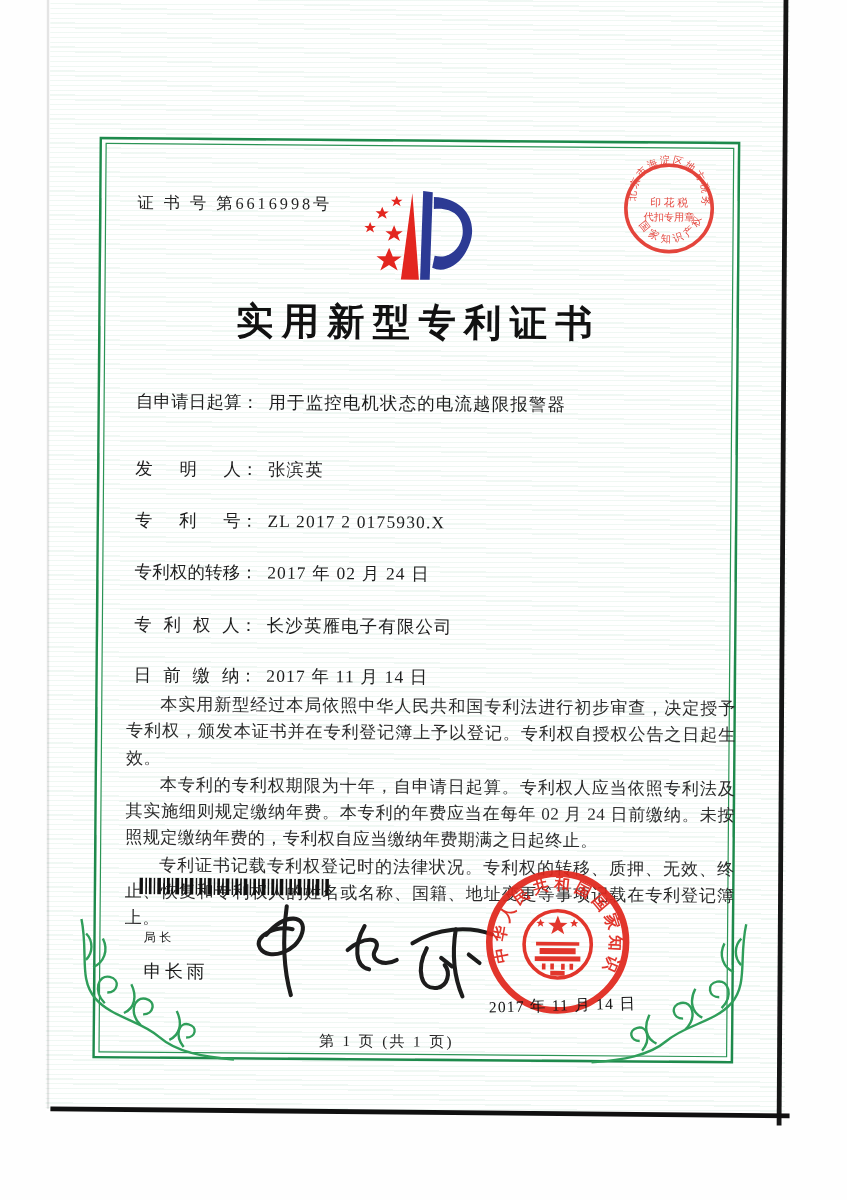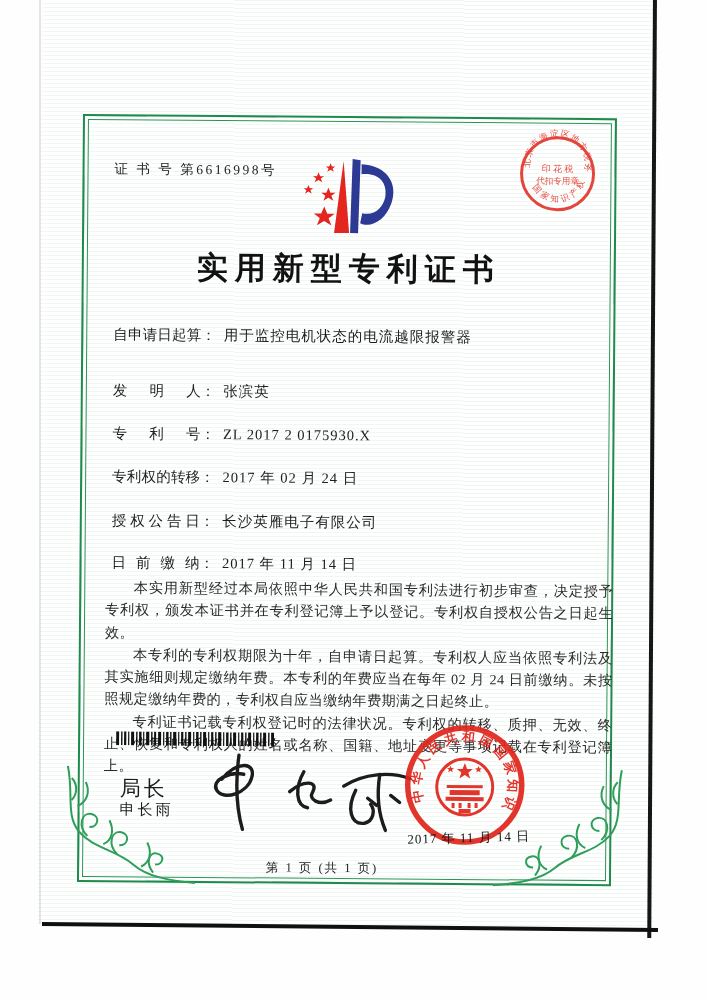--- a/index.html
+++ b/index.html
@@ -60,21 +60,21 @@
   .f3{top:351px;} .f4{top:395px;} .f5{top:437px;}
   
   .body-text{
     left:24px;top:460px;width:508px;
     font-size:14.2px;line-height:22.3px;color:#2b2b2b;
     text-align:justify;letter-spacing:0.4px;
   }
   .body-text p{margin:0;text-indent:2em;}
   
   .barcode{left:36px;top:615px;width:158px;height:14px;}
-  .issuer-title{left:40px;top:658px;font-size:21px;letter-spacing:3px;
+  .issuer-title{left:40px;top:658px;font-size:10px;letter-spacing:3px;
     font-family:"Liberation Sans","DejaVu Sans",sans-serif;}
   .issuer-name{left:40px;top:684px;font-size:15px;letter-spacing:3px;
     font-family:"Liberation Sans","DejaVu Sans",sans-serif;}
   .signature{left:112px;top:630px;width:250px;height:100px;}
   .seal{left:305px;top:586px;width:160px;height:160px;opacity:0.92;}
   .seal-date{
     left:328px;top:710px;font-size:13px;letter-spacing:1px;color:#151515;
     transform:rotate(-2deg);white-space:nowrap;
   }
   .footer{
@@ -120,21 +120,21 @@
   <div class="abs field f1">
     <span class="flabel">发明人</span><span class="fcolon">：</span><span class="fval">张滨英</span>
   </div>
   <div class="abs field f2">
     <span class="flabel">专利号</span><span class="fcolon">：</span><span class="fval">ZL 2017 2 0175930.X</span>
   </div>
   <div class="abs field f3">
     <span class="flabel">专利权的转移</span><span class="fcolon">：</span><span class="fval">2017 年 02 月 24 日</span>
   </div>
   <div class="abs field f4">
-    <span class="flabel">授权公告日</span><span class="fcolon">：</span><span class="fval">长沙英雁电子有限公司</span>
+    <span class="flabel">专利权人</span><span class="fcolon">：</span><span class="fval">长沙英雁电子有限公司</span>
   </div>
   <div class="abs field f5">
     <span class="flabel">日前缴纳</span><span class="fcolon">：</span><span class="fval">2017 年 11 月 14 日</span>
   </div>
 
   <div class="abs body-text">
     <p>本实用新型经过本局依照中华人民共和国专利法进行初步审查，决定授予专利权，颁发本证书并在专利登记簿上予以登记。专利权自授权公告之日起生效。</p>
     <p>本专利的专利权期限为十年，自申请日起算。专利权人应当依照专利法及其实施细则规定缴纳年费。本专利的年费应当在每年 02 月 24 日前缴纳。未按照规定缴纳年费的，专利权自应当缴纳年费期满之日起终止。</p>
     <p>专利证书记载专利权登记时的法律状况。专利权的转移、质押、无效、终止、恢复和专利权人的姓名或名称、国籍、地址变更等事项记载在专利登记簿上。</p>
   </div>

